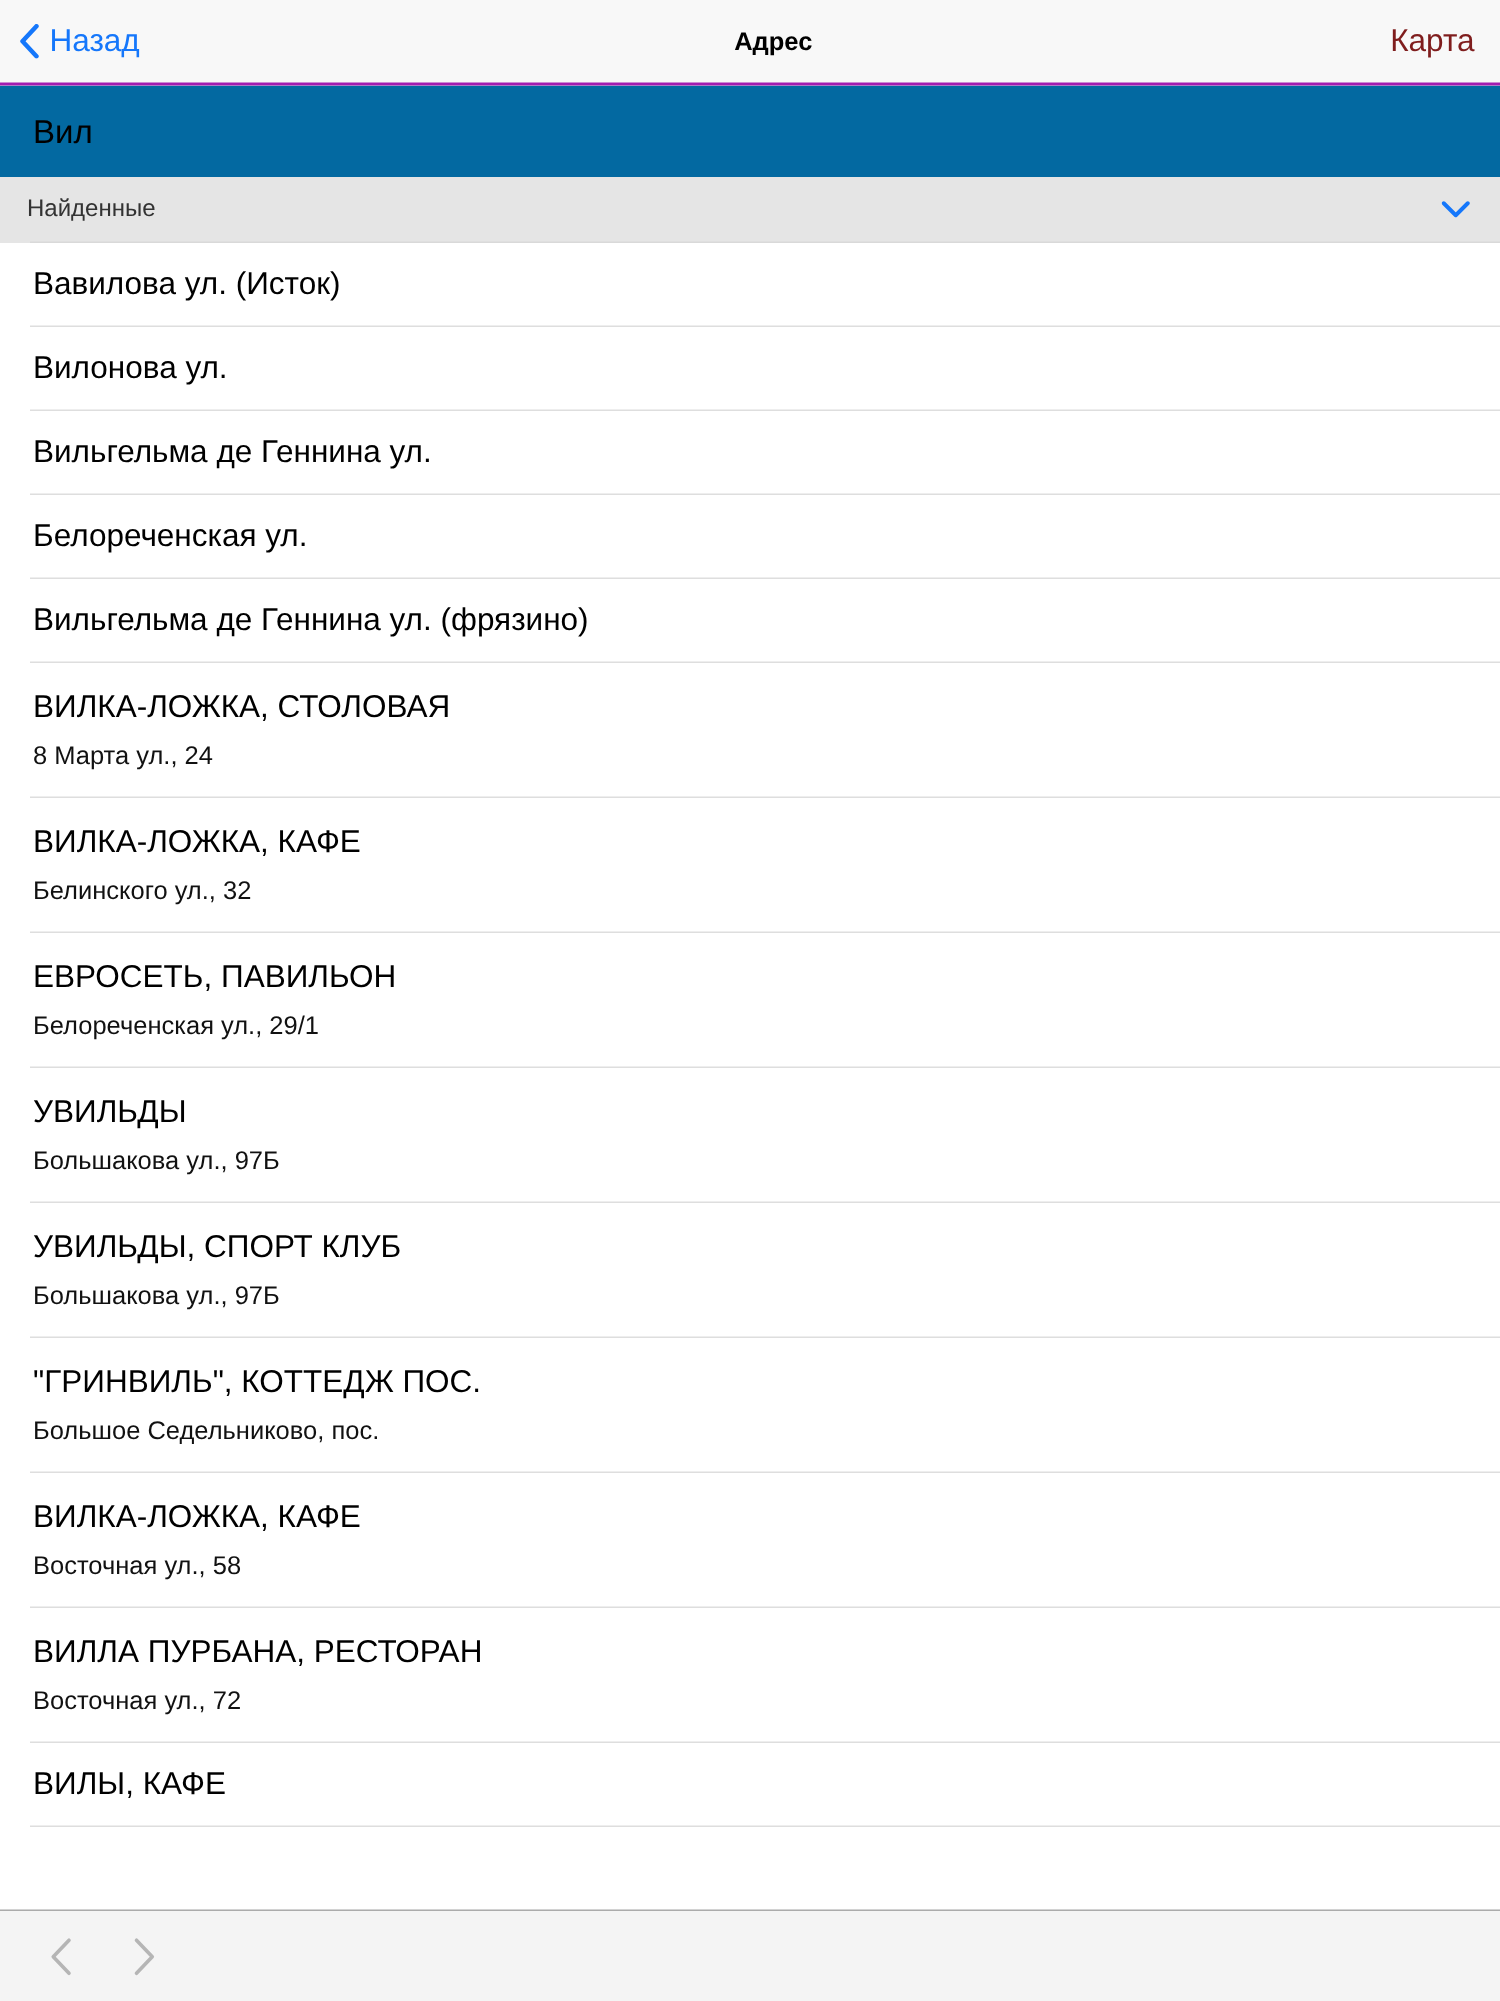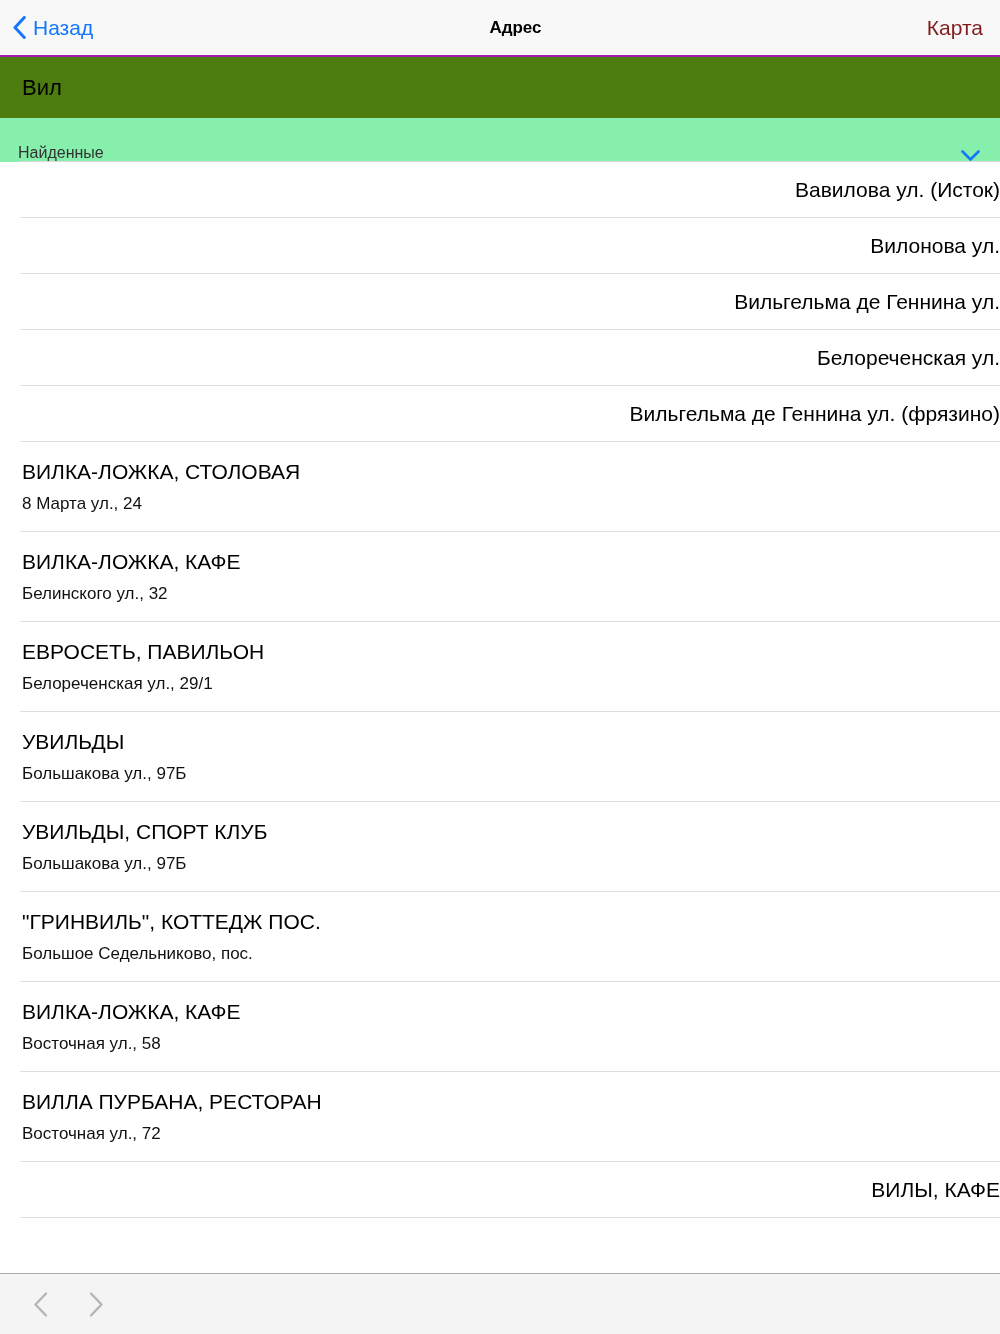--- a/index.html
+++ b/index.html
@@ -46,41 +46,41 @@
     padding-right: 17px;
     color: #7f1d1d;
     font-size: 21px;
     cursor: pointer;
     z-index: 2;
   }
 
   
   .search-row {
     height: 61px;
-    background: #4d7c0f;
+    background: #0369a1;
     display: flex;
     align-items: center;
   }
   .search-row input {
     border: none;
     outline: none;
     background: transparent;
     font-family: inherit;
     font-size: 22px;
     color: #000;
     width: 100%;
     padding: 0 0 0 22px;
   }
 
   
   .section-header {
     height: 44px;
-    background: #86efac;
-    display: flex;
-    align-items: flex-end;
+    background: #e5e5e5;
+    display: flex;
+    align-items: center;
     justify-content: space-between;
     padding: 0 20px 0 18px;
     position: relative;
     cursor: pointer;
   }
   .section-header::after {
     content: "";
     position: absolute;
     left: 20px; right: 0; bottom: 0;
     height: 1px;
@@ -103,21 +103,20 @@
     content: "";
     position: absolute;
     left: 20px; right: 0; bottom: 0;
     height: 1px;
     background: #dedede;
   }
   .row.single {
     height: 56px;
     display: flex;
     align-items: center;
-    justify-content: flex-end;
   }
   .row.double { height: 90px; padding-top: 16px; }
   .row-title {
     font-size: 21px;
     color: #000;
     line-height: 28px;
     white-space: nowrap;
   }
   .row-subtitle {
     font-size: 17px;

